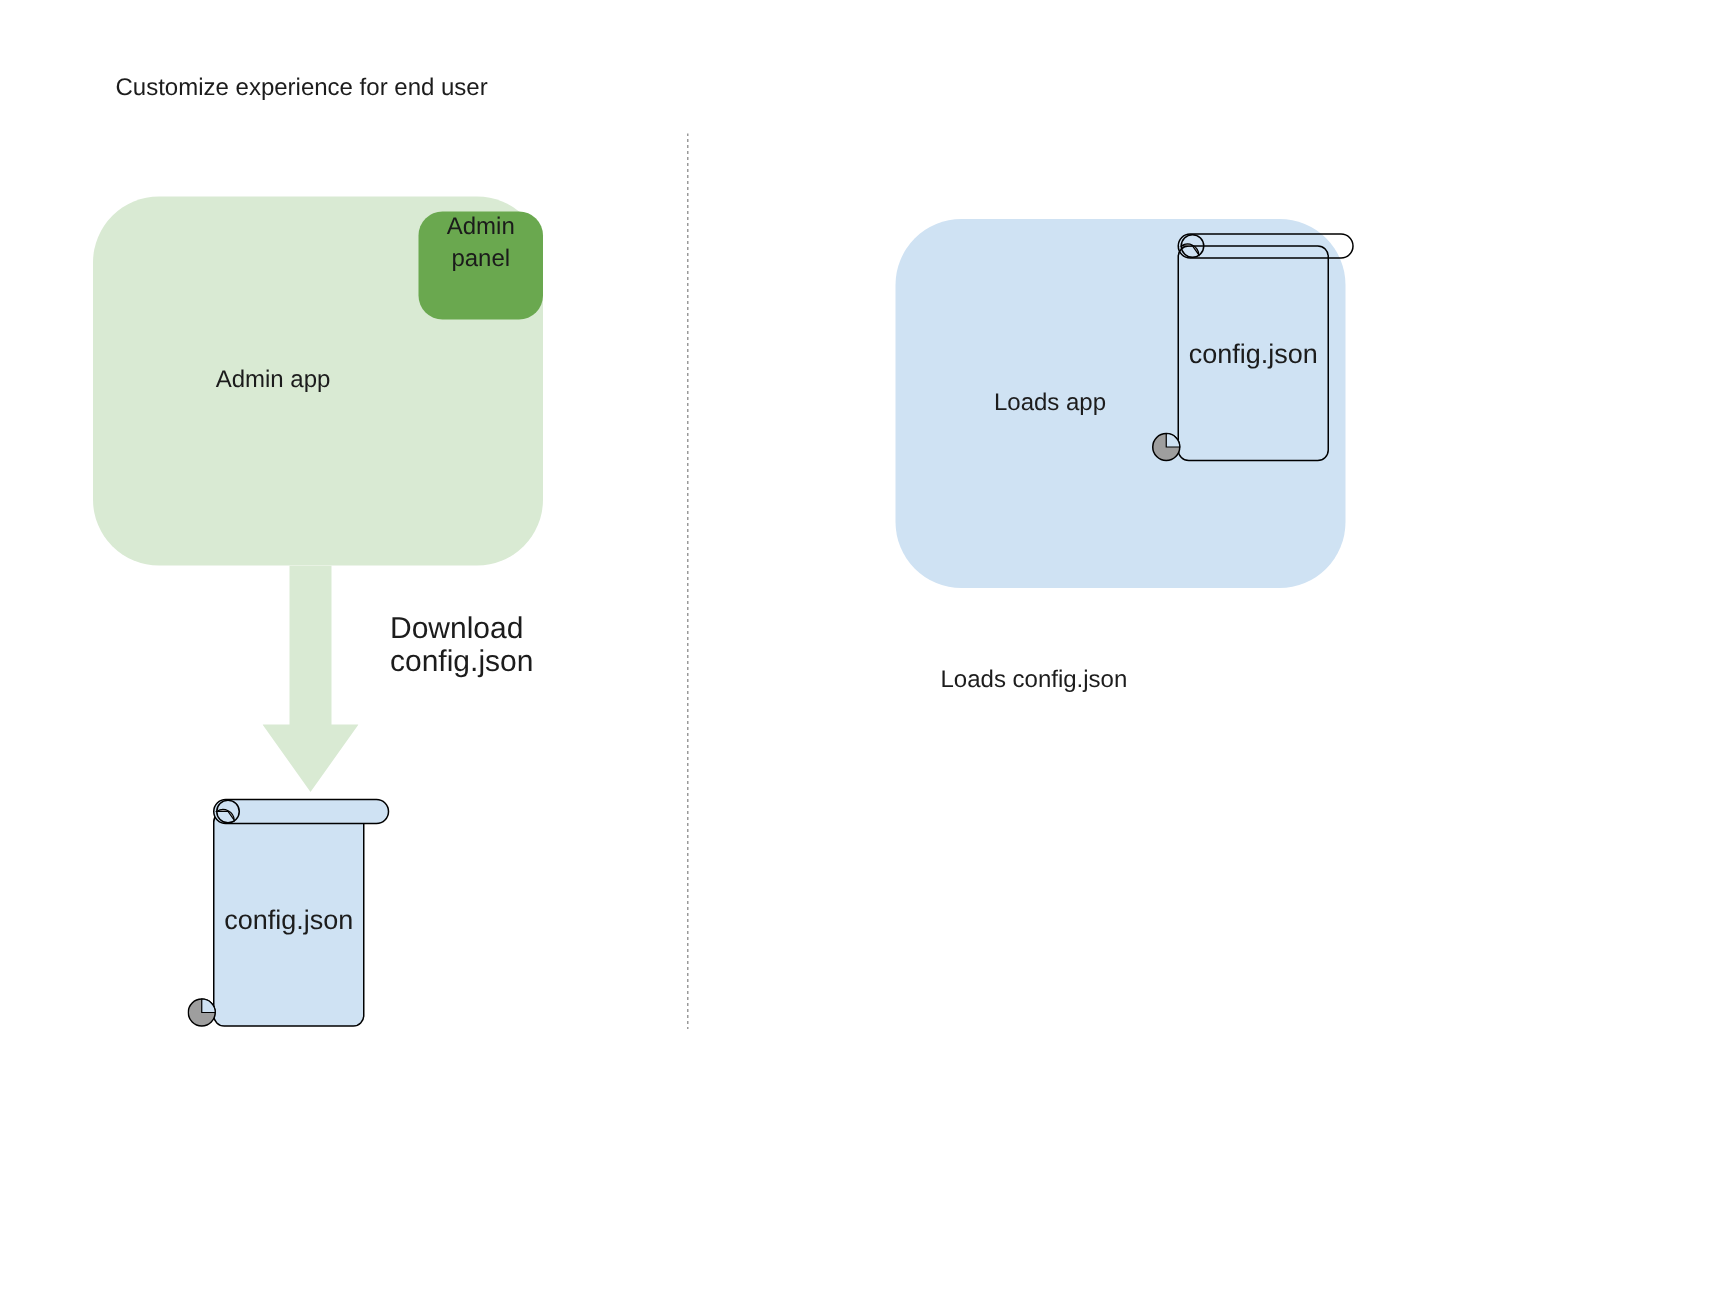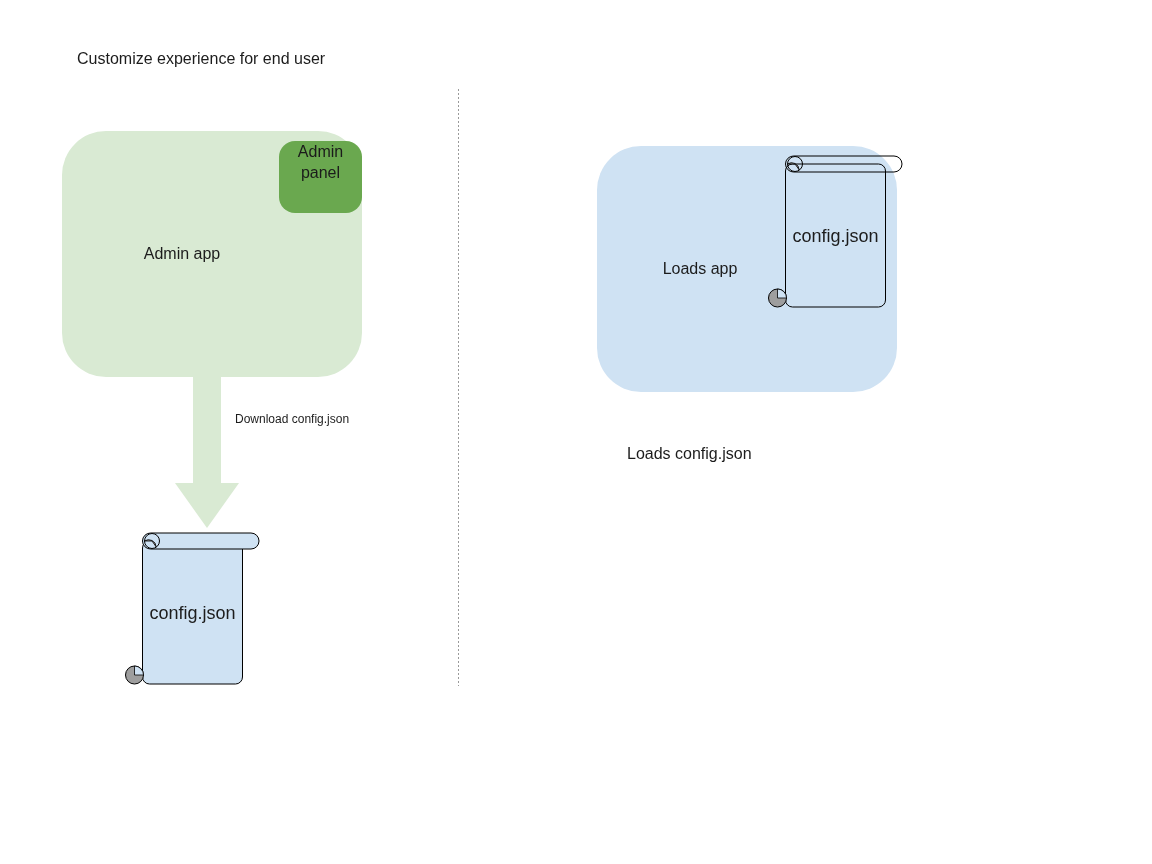--- a/index.html
+++ b/index.html
@@ -58,23 +58,23 @@
   }
 
   .down-arrow {
     position: absolute;
     left: 175px; top: 377px;
     width: 64px; height: 151px;
   }
 
   .download-caption {
     position: absolute;
-    left: 235px; top: 408px;
+    left: 260px; top: 408px;
     width: 118px;
-    font-size: 12px;
+    font-size: 20px;
     line-height: 22px;
   }
 
   .scroll {
     position: absolute;
     width: 135px; height: 158px;
   }
   .scroll-left  { left: 125px; top: 529px; }
   .scroll-right { left: 768px; top: 152px; }
   .scroll svg { position: absolute; left: 0; top: 0; }

